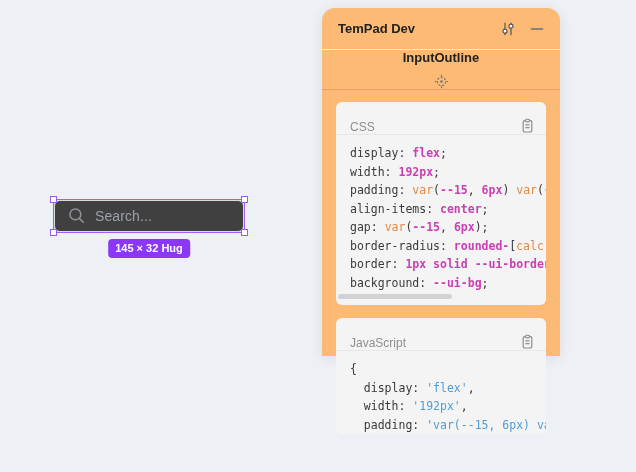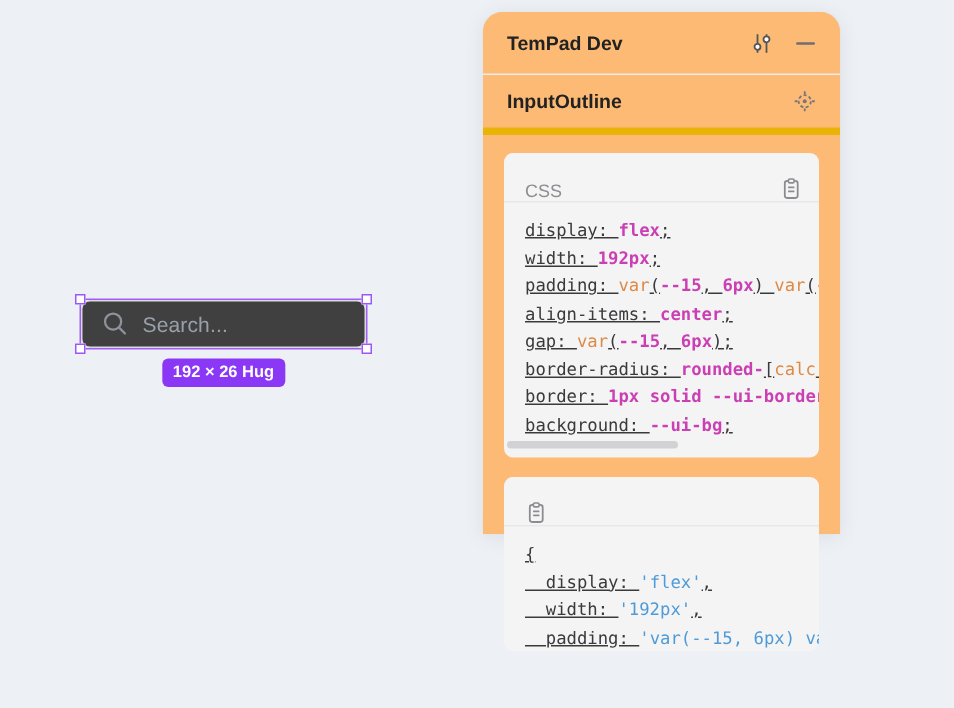--- a/index.html
+++ b/index.html
@@ -46,21 +46,21 @@
   }
   .panel-header {
     height: 42px; display: flex; align-items: center; gap: 14px;
     padding: 0 16px 0 16px; border-bottom: 1px solid #ececee;
   }
   .panel-title { flex: 1; font-size: 13px; font-weight: bold; color: #222; }
   .icon-btn { display: flex; align-items: center; justify-content: center; cursor: pointer; }
 
   .component-row {
     height: 40px; display: flex; align-items: center;
-    padding: 0 16px; border-bottom: 5px solid #eab308;
+    padding: 0 16px; border-bottom: 1px solid #eab308; flex-direction: column;
   }
   .component-name { flex: 1; font-size: 13px; font-weight: bold; color: #222; }
 
   .section { padding: 12px 14px 0 14px; }
   .section-title { font-size: 13px; font-weight: bold; color: #222; padding: 8px 2px 13px 2px; }
 
   .code-block {
     background: #f4f4f5; border-radius: 6px; overflow: hidden; margin-bottom: 13px;
   }
   .code-block-header {
@@ -68,21 +68,21 @@
     padding: 0 11px 0 14px; border-bottom: 1px solid #e7e7e9;
   }
   .code-block-label { flex: 1; font-size: 12px; color: #8e8e92; }
 
   .code-area {
     padding: 9px 0 0 14px; overflow: hidden;
     font-family: "DejaVu Sans Mono", "Liberation Mono", monospace;
     font-size: 11.5px; line-height: 18.5px; color: #3a3a3c;
     white-space: pre;
   }
-  .tok-p { color: #3a3a3c; text-decoration: underline; }
+  .tok-p { color: #3a3a3c; }
   .tok-v { color: #cb3fb4; font-weight: bold; }
   .tok-f { color: #de8a44; text-align: center; }
   .tok-s { color: #4f9bd8; }
 
   .hscroll { height: 5px; margin: 2px 14px 6px 2px; position: relative; }
   .hscroll .thumb {
     position: absolute; left: 0; top: 0; height: 5px; width: 114px;
     background: #d2d2d5; border-radius: 2.5px;
   }
 
@@ -103,21 +103,21 @@
     <span class="ph">Search...</span>
   </div>
 
   <div class="sel-outline">
     <div class="handle h-tl"></div>
     <div class="handle h-tr"></div>
     <div class="handle h-bl"></div>
     <div class="handle h-br"></div>
   </div>
 
-  <div class="size-badge">192 × 26 Hug</div>
+  <div class="size-badge">145 × 32 Hug</div>
 
   <div class="panel">
 
     <div class="panel-header">
       <span class="panel-title">TemPad Dev</span>
       <span class="icon-btn">
         <svg width="16" height="16" viewBox="0 0 16 16" fill="none">
           <line x1="5" y1="1.8" x2="5" y2="14.2" stroke="#555" stroke-width="1.2"></line>
           <line x1="11" y1="1.8" x2="11" y2="14.2" stroke="#555" stroke-width="1.2"></line>
           <circle cx="5" cy="10.2" r="2" fill="#fff" stroke="#555" stroke-width="1.2"></circle>
@@ -160,20 +160,21 @@
           </span>
         </div>
         <div class="code-area"><div><span class="tok-p">display: </span><span class="tok-v">flex</span><span class="tok-p">;</span></div><div><span class="tok-p">width: </span><span class="tok-v">192px</span><span class="tok-p">;</span></div><div><span class="tok-p">padding: </span><span class="tok-f">var</span><span class="tok-p">(</span><span class="tok-v">--15</span><span class="tok-p">, </span><span class="tok-v">6px</span><span class="tok-p">) </span><span class="tok-f">var</span><span class="tok-p">(</span><span class="tok-v">--15, 6px</span></div><div><span class="tok-p">align-items: </span><span class="tok-v">center</span><span class="tok-p">;</span></div><div><span class="tok-p">gap: </span><span class="tok-f">var</span><span class="tok-p">(</span><span class="tok-v">--15</span><span class="tok-p">, </span><span class="tok-v">6px</span><span class="tok-p">);</span></div><div><span class="tok-p">border-radius: </span><span class="tok-v">rounded-</span><span class="tok-p">[</span><span class="tok-f">calc</span><span class="tok-p">(</span></div><div><span class="tok-p">border: </span><span class="tok-v">1px solid --ui-border-input;</span></div><div><span class="tok-p">background: </span><span class="tok-v">--ui-bg</span><span class="tok-p">;</span></div></div>
         <div class="hscroll">
           <div class="thumb"></div>
         </div>
       </div>
 
       <div class="code-block">
         <div class="code-block-header">
+          <span class="code-block-label">JavaScript</span>
           <span class="icon-btn copy-icon">
             <svg width="15" height="16" viewBox="0 0 15 16" fill="none">
               <rect x="3.2" y="2.6" width="8.6" height="11.4" rx="1.6" stroke="#8c8c90" stroke-width="1.2"></rect>
               <rect x="5.6" y="1.3" width="3.8" height="2.6" rx="0.9" fill="#f4f4f5" stroke="#8c8c90" stroke-width="1.1"></rect>
               <line x1="5.4" y1="6.9" x2="9.6" y2="6.9" stroke="#8c8c90" stroke-width="1.1"></line>
               <line x1="5.4" y1="9.6" x2="9.6" y2="9.6" stroke="#8c8c90" stroke-width="1.1"></line>
             </svg>
           </span>
         </div>
         <div class="code-area"><div><span class="tok-p">{</span></div><div><span class="tok-p">  display: </span><span class="tok-s">'flex'</span><span class="tok-p">,</span></div><div><span class="tok-p">  width: </span><span class="tok-s">'192px'</span><span class="tok-p">,</span></div><div><span class="tok-p">  padding: </span><span class="tok-s">'var(--15, 6px) var(--15, 6px)'</span></div><div></div></div>

